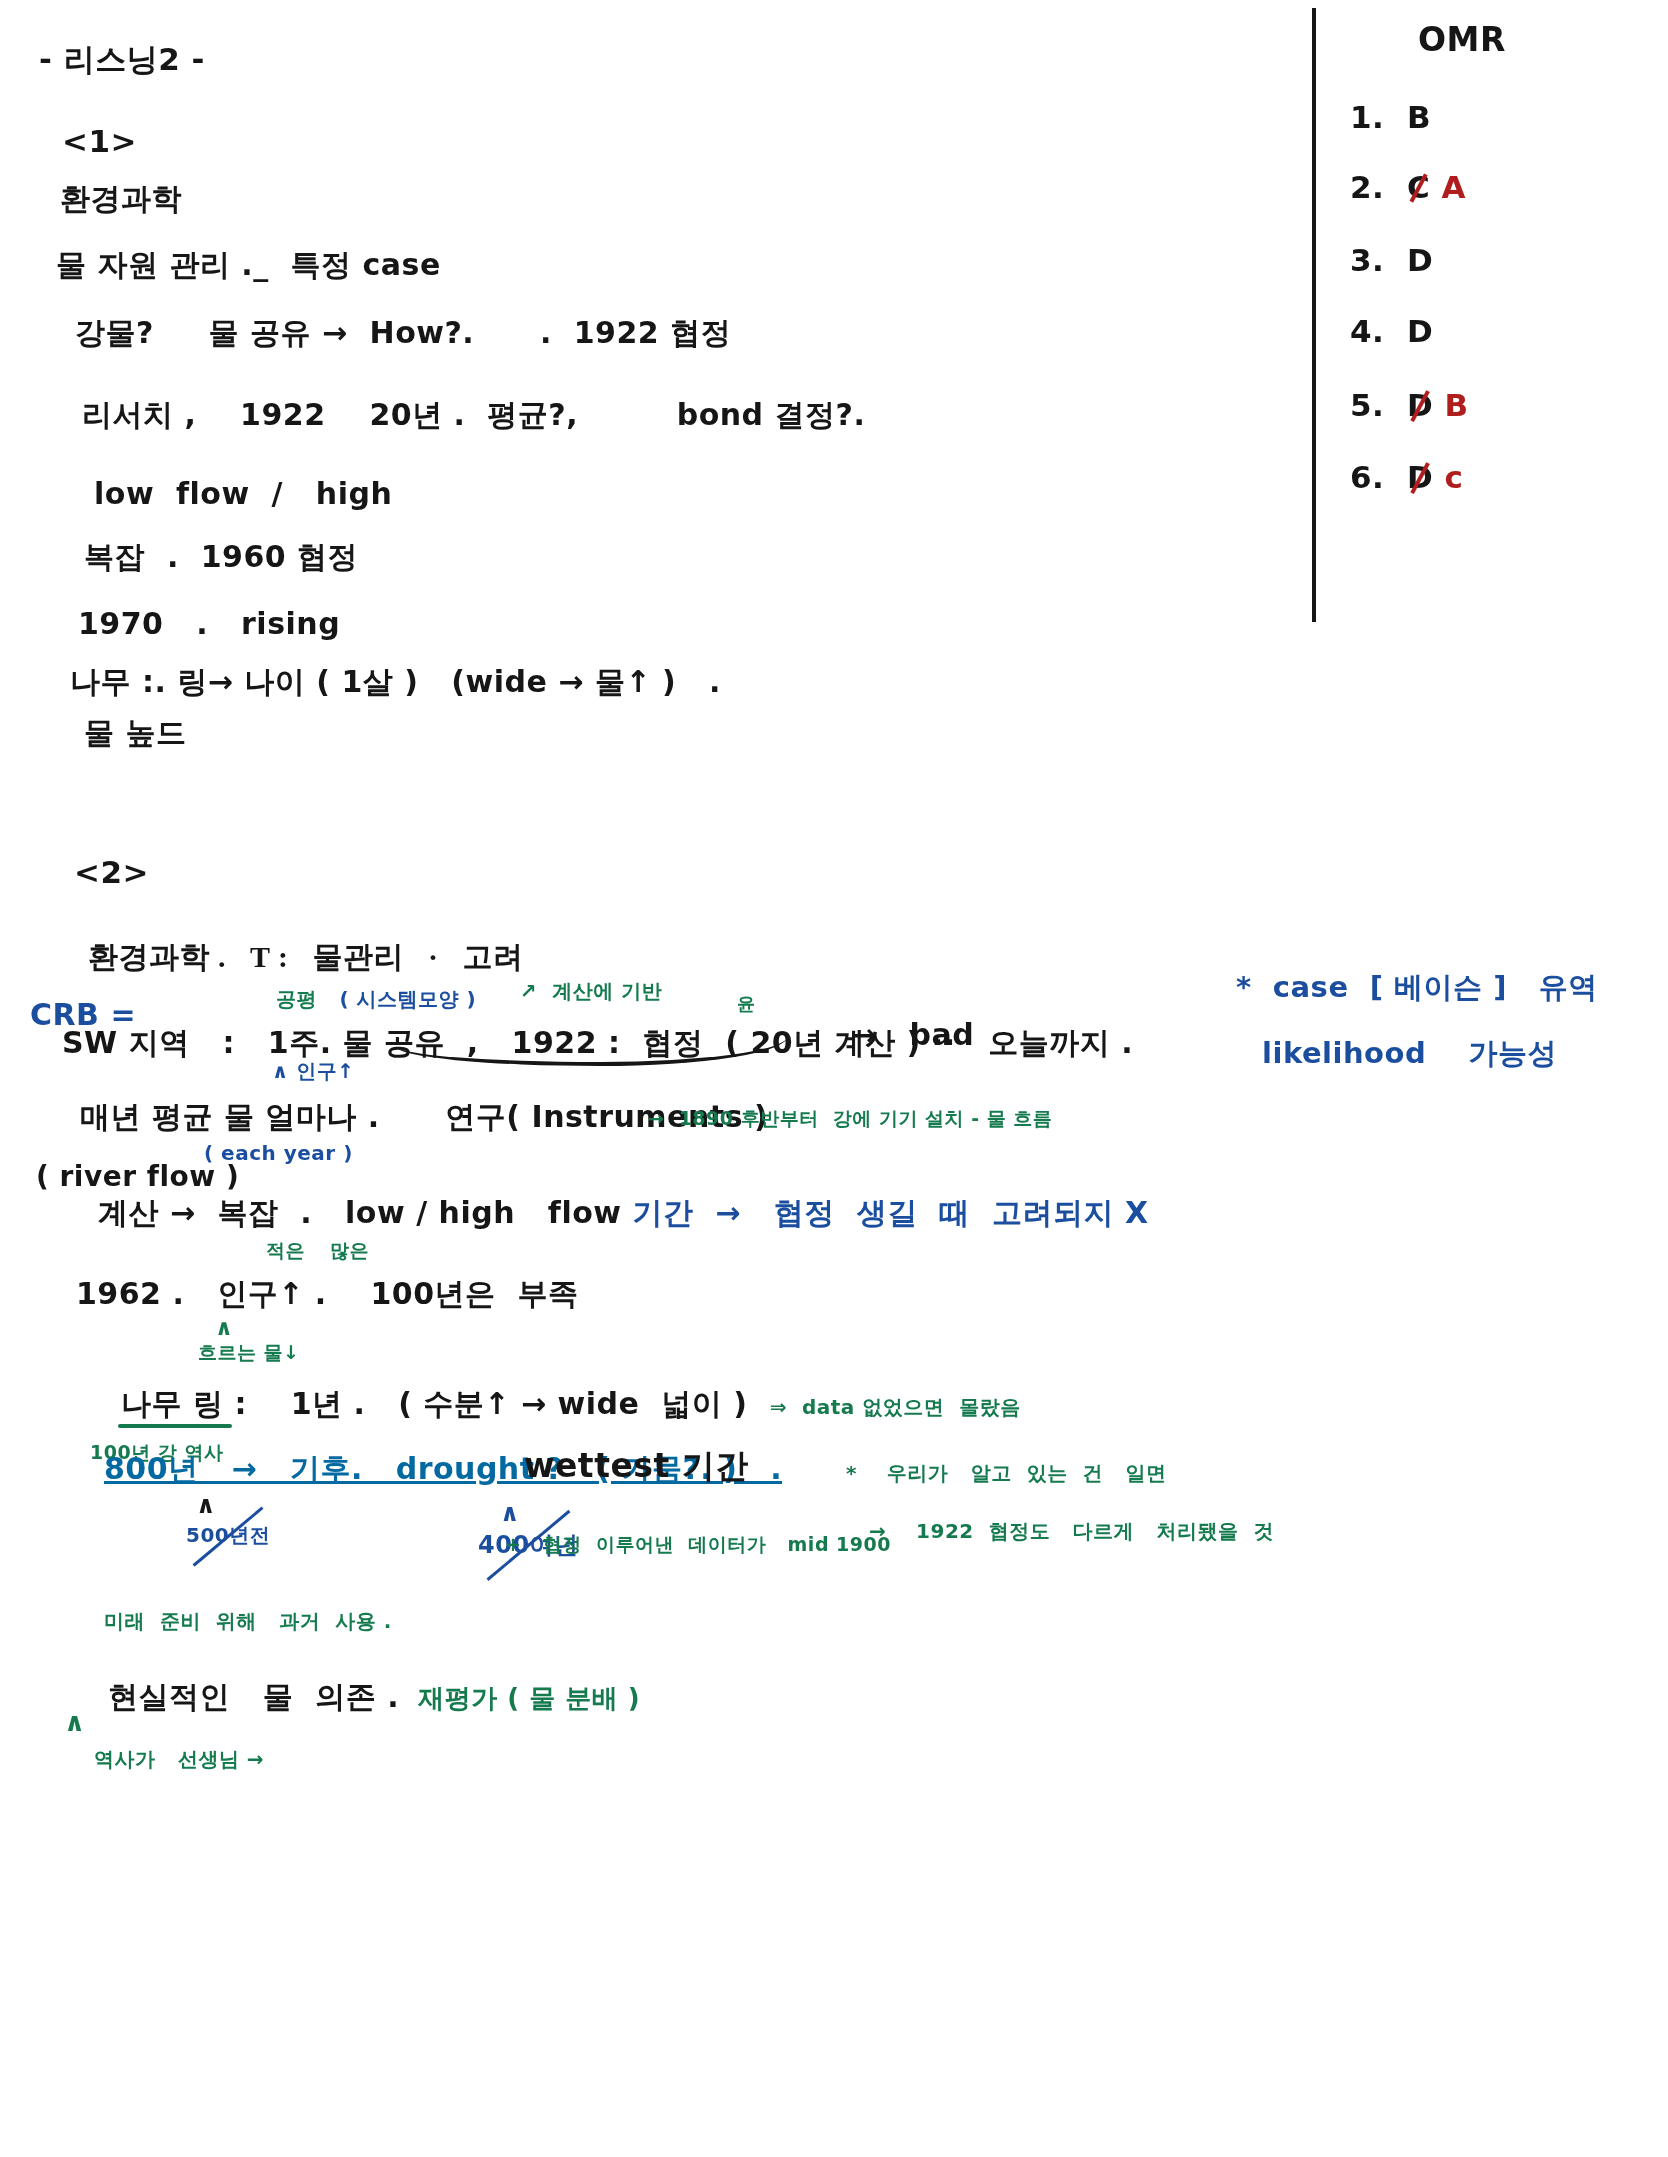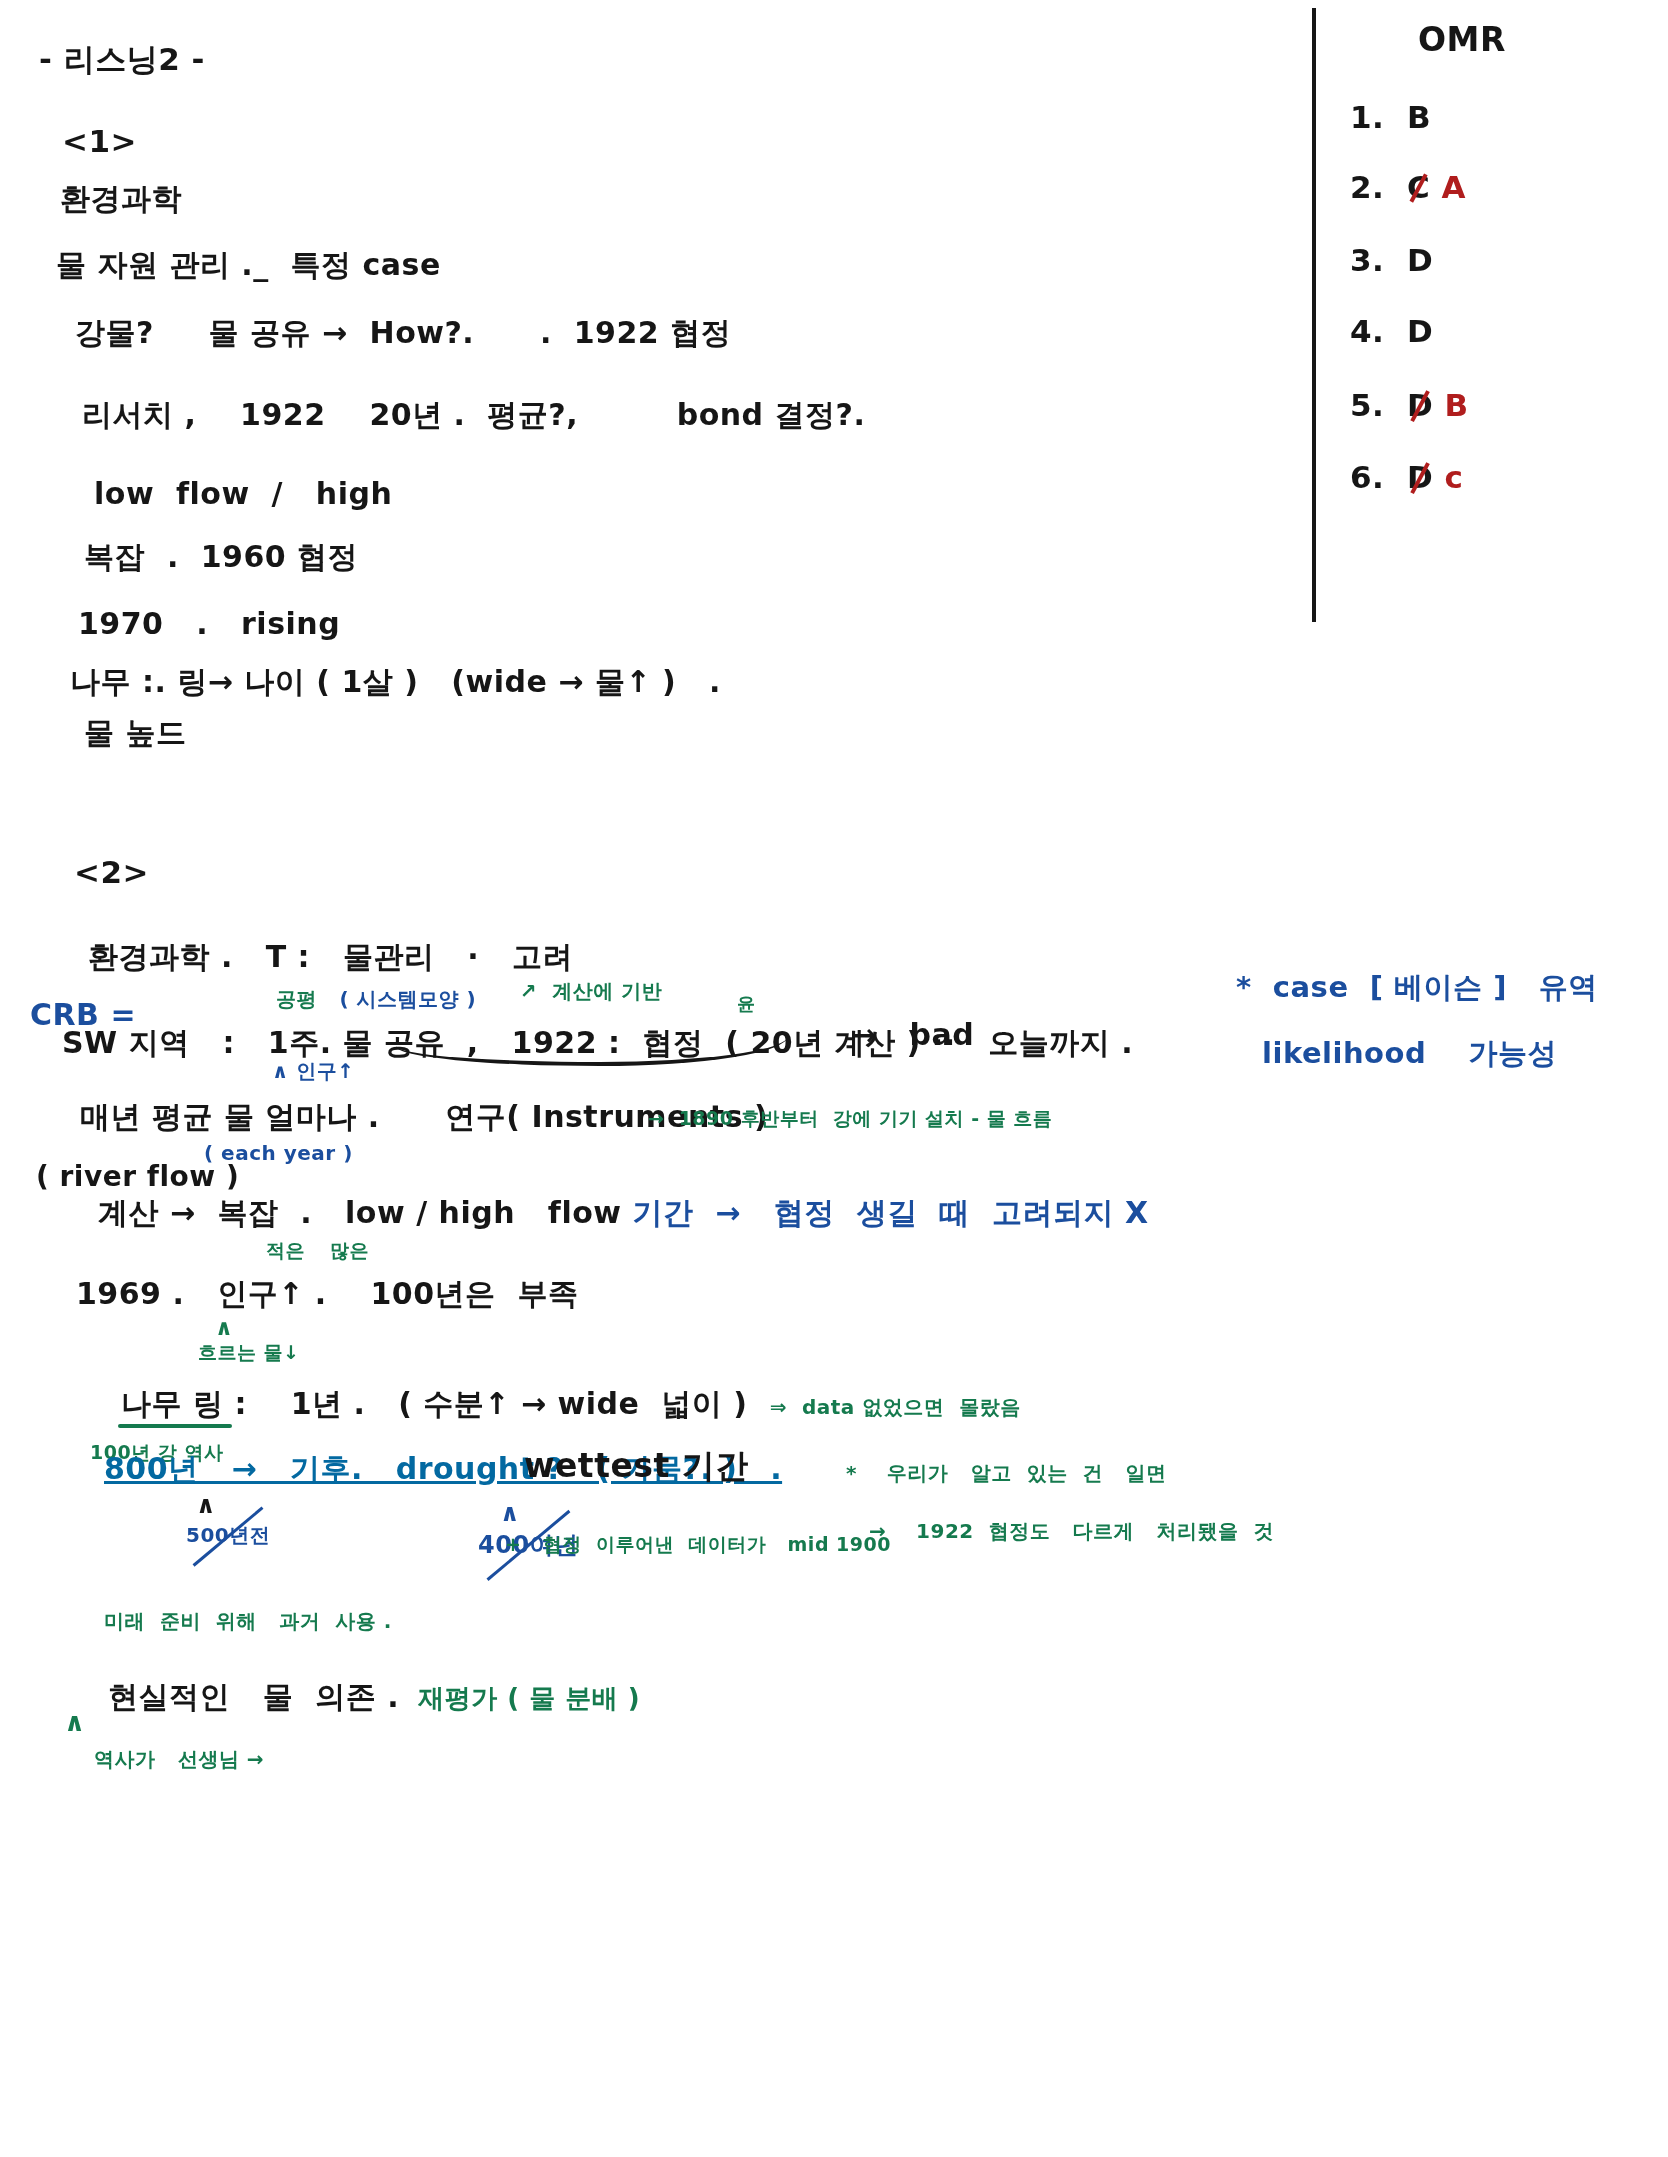--- a/index.html
+++ b/index.html
@@ -26,36 +26,36 @@
       <div class="t" style="left: 60px; top: 182px; font-size: 30px;"><span style="color: rgb(22, 22, 22); text-align: center;">환경과학</span></div>
       <div class="t" style="left: 56px; top: 248px; font-size: 30px;"><span style="color: rgb(22, 22, 22);">물 자원 관리 ._  특정 case</span></div>
       <div class="t" style="left: 75px; top: 316px; font-size: 30px;"><span style="color: rgb(22, 22, 22);">강물?     물 공유 →  How?.      .  1922 협정</span></div>
       <div class="t" style="left: 82px; top: 398px; font-size: 30px;"><span style="color: rgb(22, 22, 22);">리서치 ,    1922    20년 .  평균?,         bond 결정?.</span></div>
       <div class="t" style="left: 94px; top: 477px; font-size: 30px;"><span style="color: rgb(22, 22, 22);">low  flow  /   high</span></div>
       <div class="t" style="left: 84px; top: 540px; font-size: 30px;"><span style="color: rgb(22, 22, 22);">복잡  .  1960 협정</span></div>
       <div class="t" style="left: 78px; top: 607px; font-size: 30px;"><span style="color: rgb(22, 22, 22);">1970   .   rising</span></div>
       <div class="t" style="left: 70px; top: 665px; font-size: 30px;"><span style="color: rgb(22, 22, 22);">나무 :. 링→ 나이 ( 1살 )   (wide → 물↑ )   .</span></div>
       <div class="t" style="left: 84px; top: 716px; font-size: 30px;"><span style="color: rgb(22, 22, 22);">물 높드</span></div>
       <div class="t" style="left: 74px; top: 855px; font-size: 31px;"><span style="color: rgb(22, 22, 22);">&lt;2&gt;</span></div>
-      <div class="t" style="left: 88px; top: 940px; font-size: 30px;"><span style="color: rgb(22, 22, 22);">환경과학 .   T :   물관리   ·   고려</span></div>
+      <div class="t" style="left: 88px; top: 940px; font-size: 30px; font-family: Liberation Serif, serif;"><span style="color: rgb(22, 22, 22);">환경과학 .   T :   물관리   ·   고려</span></div>
       <div class="t" style="left: 30px; top: 998px; font-size: 30px;"><span style="color: rgb(27, 78, 158);">CRB =</span></div>
       <div class="t" style="left: 276px; top: 988px; font-size: 20px;"><span style="color: rgb(21, 122, 78);">공평</span><span style="color: rgb(27, 78, 158);">   ( 시스템모양 )</span></div>
       <div class="t" style="left: 520px; top: 980px; font-size: 20px;"><span style="color: rgb(21, 122, 78);">↗  계산에 기반</span></div>
       <div class="t" style="left: 737px; top: 994px; font-size: 18px;"><span style="color: rgb(21, 122, 78);">윤</span></div>
       <div class="t" style="left: 62px; top: 1026px; font-size: 30px;"><span style="color: rgb(22, 22, 22);">SW 지역   :   1주. 물 공유  ,   1922 :  협정  ( 20년 계산 ) ··   오늘까지 .</span></div>
       <div class="t" style="left: 806px; top: 1018px; font-size: 30px;"><span style="color: rgb(22, 22, 22); margin-left: 45px;">→   bad</span></div>
       <div class="t" style="left: 272px; top: 1060px; font-size: 20px;"><span style="color: rgb(27, 78, 158);">∧ 인구↑</span></div>
       <div class="t" style="left: 80px; top: 1100px; font-size: 30px;"><span style="color: rgb(22, 22, 22);">매년 평균 물 얼마나 .      연구( Instruments )</span></div>
       <div class="t" style="left: 648px; top: 1108px; font-size: 19px;"><span style="color: rgb(21, 122, 78);">→  1890 후반부터  강에 기기 설치 - 물 흐름</span></div>
       <div class="t" style="left: 204px; top: 1142px; font-size: 20px;"><span style="color: rgb(27, 78, 158);">( each year )</span></div>
       <div class="t" style="left: 36px; top: 1162px; font-size: 28px;"><span style="color: rgb(22, 22, 22);">( river flow )</span></div>
       <div class="t" style="left: 98px; top: 1196px; font-size: 30px;"><span style="color: rgb(22, 22, 22);">계산 →  복잡  .   low / high   flow </span><span style="color: rgb(27, 78, 158);">기간  </span><span style="color: rgb(27, 78, 158);">→   협정  생길  때  고려되지 X</span></div>
       <div class="t" style="left: 266px; top: 1240px; font-size: 19px;"><span style="color: rgb(21, 122, 78);">적은</span></div>
       <div class="t" style="left: 330px; top: 1240px; font-size: 19px;"><span style="color: rgb(21, 122, 78);">많은</span></div>
-      <div class="t" style="left: 76px; top: 1277px; font-size: 30px;"><span style="color: rgb(22, 22, 22);">1969 .   인구↑ .    100년은  부족</span></div>
+      <div class="t" style="left: 76px; top: 1277px; font-size: 30px;"><span style="color: rgb(22, 22, 22);">1962 .   인구↑ .    100년은  부족</span></div>
       <div class="t" style="left: 215px; top: 1316px; font-size: 22px;"><span style="color: rgb(21, 122, 78);">∧</span></div>
       <div class="t" style="left: 198px; top: 1342px; font-size: 19px;"><span style="color: rgb(21, 122, 78);">흐르는 물↓</span></div>
       <div class="t" style="left: 121px; top: 1387px; font-size: 30px;"><span style="color: rgb(22, 22, 22);">나무 링 :    1년 .   ( 수분↑ → wide  넓이 )</span><span style="color: rgb(21, 122, 78); font-size: 20px;">   ⇒  data 없었으면  몰랐음</span></div>
       <div class="t" style="left: 90px; top: 1442px; font-size: 19px;"><span style="color: rgb(21, 122, 78);">100년 강 역사</span></div>
       <div class="t" style="left: 104px; top: 1452px; font-size: 30px;"><span style="color: #0369a1; text-decoration: underline;">800년   →   기후.   drought ?   ( 가뭄?. )   .</span></div>
       <div class="t" style="left: 524px; top: 1448px; font-size: 33px;"><span style="color: rgb(22, 22, 22);">wettest 기간</span></div>
       <div class="t" style="left: 196px; top: 1492px; font-size: 24px;"><span style="color: rgb(22, 22, 22);">∧</span></div>
       <div class="t" style="left: 186px; top: 1524px; font-size: 20px;"><span class="strike-self" style="color: rgb(27, 78, 158);">500년전</span></div>
       <div class="t" style="left: 500px; top: 1500px; font-size: 24px;"><span style="color: rgb(27, 78, 158);">∧</span></div>
       <div class="t" style="left: 478px; top: 1532px; font-size: 24px;"><span class="strike-self" style="color: rgb(27, 78, 158);">400여년</span></div>

